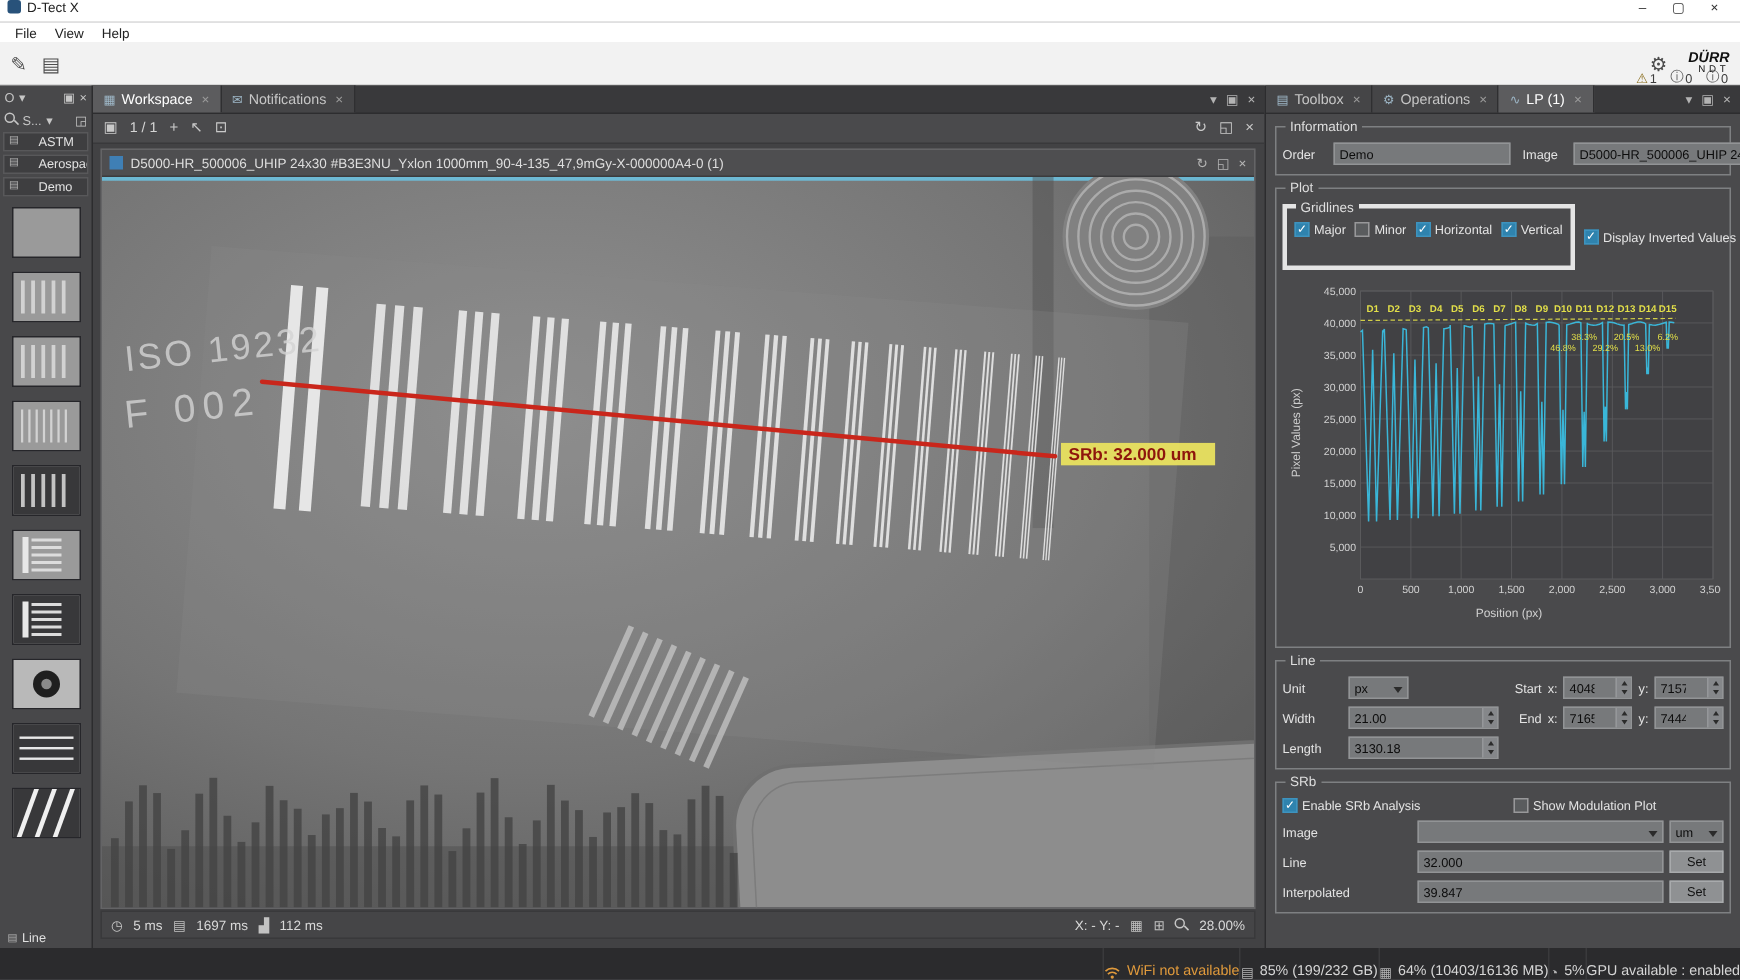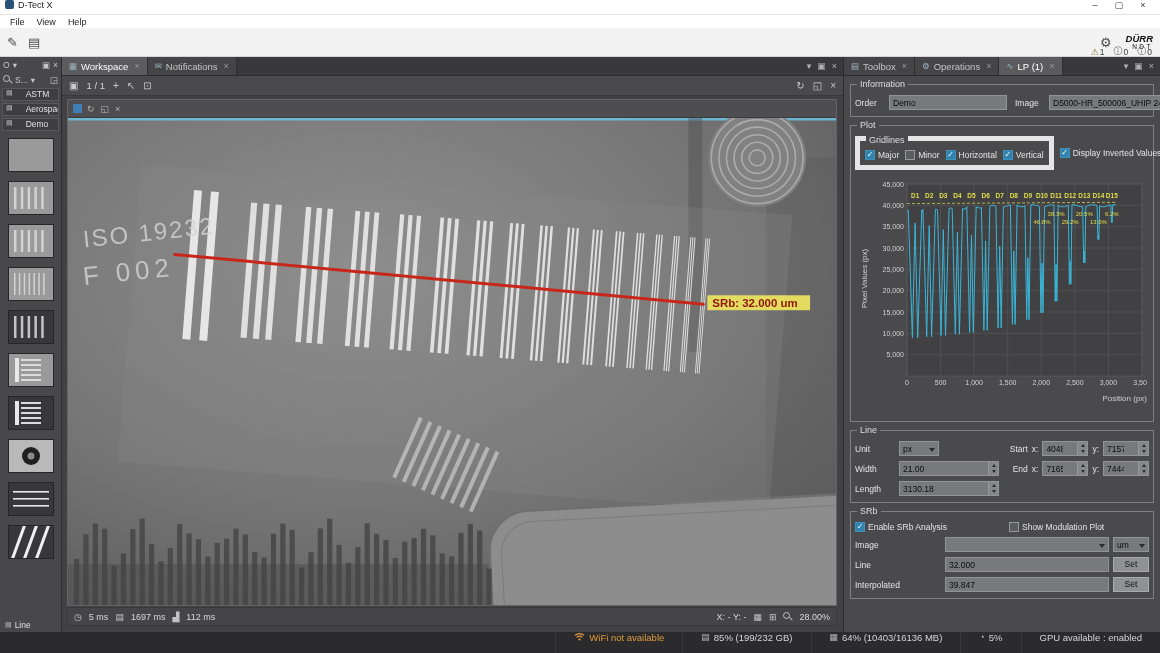--- a/index.html
+++ b/index.html
@@ -61,46 +61,46 @@
 #measure-bg{fill:#e9e25f;opacity:.95}
 #measure-text{font-size:11.5px;font-weight:bold;fill:#8e150c}
 #ws-status{position:absolute;left:5px;right:6px;bottom:6px;height:19px;background:#454547;border:1px solid #39393b;display:flex;align-items:center;gap:7px;padding:0 6px;font-size:9px;color:#d8d8d8}
 .st-ic{font-size:9px;color:#c2c2c2}
 
 
 #rightdock{position:absolute;left:843px;top:57px;width:317px;height:575px;background:#4a4a4c;border-left:1px solid #2c2c2e}
 .rd-content{position:absolute;top:19px;left:0;right:0;bottom:0;overflow:hidden}
 .group{position:relative;border:1px solid #7e8082;margin:8px 6px 4px;padding:10px 4px 5px}
 .gtitle{position:absolute;top:-6px;left:6px;background:#4a4a4c;padding:0 3px;font-size:9px;color:#dedede}
-.subgroup{position:relative;border:5px solid #e5e5e5;padding:9px 5px 4px;flex:none}
+.subgroup{position:relative;border:3px solid #e5e5e5;padding:9px 5px 18px;flex:none}
 .frow{display:flex;align-items:center;gap:4px;margin-bottom:5px;font-size:8.5px;color:#e4e4e4}
 .frow:last-child{margin-bottom:1px}
 .lbl{white-space:nowrap}
 .w30{width:30px;flex:none}.w40{width:40px;flex:none}.w46{width:46px;flex:none}
 .w86{width:86px;flex:none}.w100{width:100px;flex:none}.w118{width:118px;flex:none}.w36{width:36px;flex:none}
 .fld{background:#77797b;border:1px solid #929496;color:#0c0c0c;font-size:8.5px;display:flex;align-items:center;padding:0 3px;height:15px;position:relative}
 .fld .val{flex:1;overflow:hidden;white-space:nowrap}
 .fld.spin{padding-right:24px}
 .fld.combo{padding-right:12px}
 .spinbtns{position:absolute;right:0;top:0;bottom:0;width:10px;background:#85878a;border-left:1px solid #95979a;display:flex;flex-direction:column;align-items:center;justify-content:space-evenly}
 .tu{width:0;height:0;border-left:2.5px solid transparent;border-right:2.5px solid transparent;border-bottom:3px solid #2b2b2b}
 .td{width:0;height:0;border-left:2.5px solid transparent;border-right:2.5px solid transparent;border-top:3px solid #2b2b2b}
 .carrow{position:absolute;right:3px;top:5.5px;width:0;height:0;border-left:3px solid transparent;border-right:3px solid transparent;border-top:4px solid #2b2b2b}
 .cb{display:flex;align-items:center;gap:3px;font-size:8.5px;color:#e4e4e4;white-space:nowrap}
 .cb .box{width:10px;height:10px;background:#5a5c5e;border:1px solid #98989a;display:flex;align-items:center;justify-content:center;font-size:8px;color:#fff;line-height:1;flex:none}
 .cb.checked .box{background:#2f83ae;border-color:#3e93be}
 .btn{background:#8f9193;border:1px solid #a8aaac;font-size:8.5px;color:#111;height:15px;width:36px;text-align:center;line-height:13px;flex:none}
 #chart-block{position:relative;margin-top:8px;height:238px}
 #ylabel{position:absolute;left:-36px;top:96px;width:90px;transform:rotate(-90deg);font-size:8px;color:#cfcfcf;text-align:center}
 #lp-chart{margin-left:10px;display:block}
-#xlabel{width:282px;margin-left:10px;text-align:right;font-size:8px;color:#cfcfcf}
+#xlabel{width:282px;margin-left:10px;text-align:center;font-size:8px;color:#cfcfcf}
 
 
 #statusbar{position:absolute;left:0;top:632px;width:1160px;height:21px;background:#2b2b2d;display:flex;align-items:center;justify-content:flex-end;font-size:9.5px;color:#d6d6d6}
-.sb-item{display:flex;align-items:flex-start;gap:4px;padding:0 18px;height:100%;border-left:1px solid #3a3a3c}
+.sb-item{display:flex;align-items:flex-end;gap:4px;padding:0 0;height:100%;border-left:1px solid #3a3a3c}
 .sb-item.wifi{color:#e09a3c}
 .sb-ic{color:#b4b4b4;font-size:9px}
 </style>
 </head>
 <body>
 
 <div id="titlebar">
   <span id="appicon"></span>
   <span id="apptitle">D-Tect X</span>
   <span class="win-ctl">–</span>
@@ -281,20 +281,21 @@
     <span class="wt-ic">⊡</span>
     <span class="flex1"></span>
     <span class="wt-ic">↻</span>
     <span class="wt-ic">◱</span>
     <span class="wt-ic">×</span>
   </div>
 
   <div id="image-window">
     <div class="iw-title">
       <span class="iw-icon"></span>
+      <span class="iw-text">D5000-HR_500006_UHIP 24x30 #B3E3NU_Yxlon 1000mm_90-4-135_47,9mGy-X-000000A4-0 (1)</span>
       <span class="iw-ics">
         <span>↻</span>
         <span>◱</span>
         <span>×</span>
       </span>
     </div>
     <div class="viewer">
       <svg id="scene" viewBox="0 0 770 489" preserveAspectRatio="none">
         <defs>
           <radialGradient id="bgc" cx="38%" cy="32%" r="90%">

